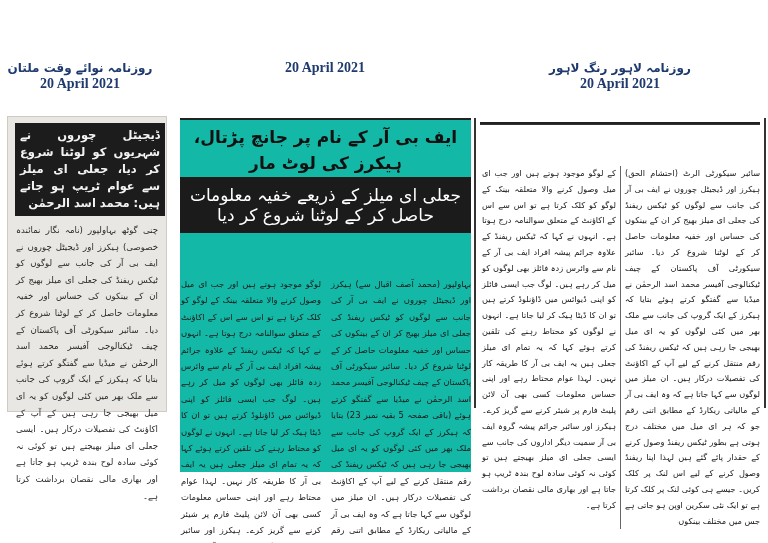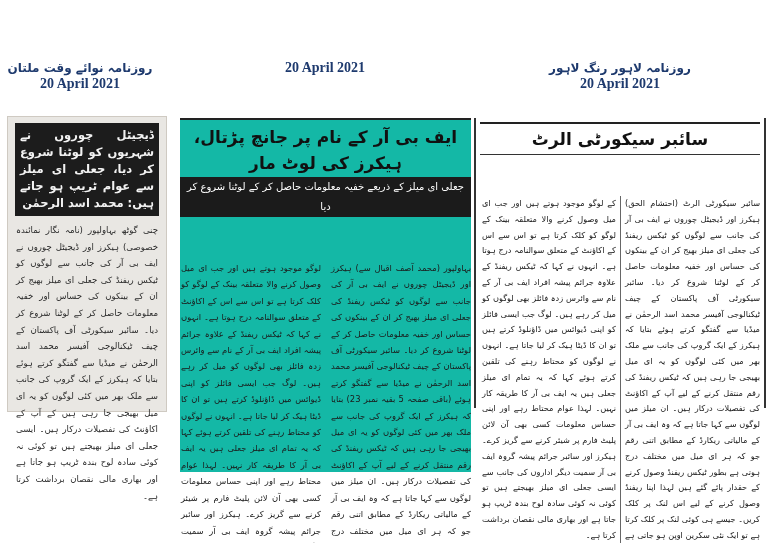--- a/index.html
+++ b/index.html
@@ -5,28 +5,28 @@
   html, body { margin:0; padding:0; }
   body { width:768px; height:543px; background:#ffffff; position:relative; overflow:hidden; font-family:"DejaVu Sans", sans-serif; }
   .masthead { position:absolute; top:60px; text-align:center; }
   .paper-name { font-family:"DejaVu Sans", sans-serif; font-size:12px; font-weight:bold; color:#1e3a6e; direction:rtl; line-height:16px; }
   .paper-date { font-family:"Liberation Serif", serif; font-size:14px; font-weight:bold; color:#1e3a6e; line-height:16px; }
 
   .urdu { direction:rtl; text-align:justify; font-family:"DejaVu Sans", sans-serif; color:#1a1a1a;margin-top:37px; }
 
   
   #clip1 { position:absolute; left:7px; top:116px; width:160px; height:296px; background:#e9e7e3; border:1px solid #cfcac2; box-sizing:border-box; }
-  #clip1 .headline-box { margin:6px 7px 0 7px; background:#1c1c1c; color:#f2f2f2; padding:4px 5px; font-size:11.5px; line-height:17px; direction:rtl; text-align:justify; font-weight:bold; }
+  #clip1 .headline-box { margin:6px 1px 0 7px; background:#1c1c1c; color:#f2f2f2; padding:4px 5px; font-size:11.5px; line-height:17px; direction:rtl; text-align:justify; font-weight:bold; }
   #clip1 .body { margin:6px 8px; font-size:8.6px; line-height:16.6px; color:#2a2a2a; }
 
   
   #clip2 { position:absolute; left:180px; top:118px; width:291px; height:354px; background:#14b8a6; }
   #clip2 .rule { height:2px; background:#222; margin:0 0 4px 0; }
   #clip2 .headline { font-size:17px; font-weight:bold; line-height:26px; direction:rtl; text-align:center; color:#111; }
-  #clip2 .subhead { background:#1b1b1b; color:#fff; font-size:10px; line-height:20px; direction:rtl; text-align:center; margin-top:1px; padding:0 3px; }
+  #clip2 .subhead { background:#1b1b1b; color:#fff; font-size:17px; line-height:20px; direction:rtl; text-align:center; margin-top:1px; padding:8px 3px; }
   #clip2 .cols { display:flex; flex-direction:row-reverse; gap:10px; margin-top:6px; }
   #clip2 .col { width:140px; font-size:8.4px; line-height:16.4px; }
 
   
   #clip3 { position:absolute; left:474px; top:118px; width:292px; height:290px; border-left:2px solid #333; border-right:2px solid #333; box-sizing:border-box; background:#fff; }
   #clip3 .rule { height:2px; background:#222; margin:4px 4px 0 4px; }
   #clip3 .headline { font-size:17px; font-weight:bold; line-height:30px; direction:rtl; text-align:center; color:#111; }
   #clip3 .rule2 { height:1px; background:#333; margin:0 4px; }
   #clip3 .cols { display:flex; flex-direction:row-reverse; gap:0; margin-top:4px; }
   #clip3 .col { width:143px; font-size:8.2px; line-height:15.8px; padding:0 4px; box-sizing:border-box; }
@@ -57,19 +57,18 @@
   <div class="headline">ایف بی آر کے نام پر جانچ پڑتال، ہیکرز کی لوٹ مار</div>
   <div class="subhead">جعلی ای میلز کے ذریعے خفیہ معلومات حاصل کر کے لوٹنا شروع کر دیا</div>
   <div class="cols">
     <div class="col urdu">بہاولپور (محمد آصف اقبال سے) ہیکرز اور ڈیجیٹل چوروں نے ایف بی آر کی جانب سے لوگوں کو ٹیکس ریفنڈ کی جعلی ای میلز بھیج کر ان کے بینکوں کی حساس اور خفیہ معلومات حاصل کر کے لوٹنا شروع کر دیا۔ سائبر سیکورٹی آف پاکستان کے چیف ٹیکنالوجی آفیسر محمد اسد الرحمٰن نے میڈیا سے گفتگو کرتے ہوئے (باقی صفحہ 5 بقیہ نمبر 23) بتایا کہ ہیکرز کے ایک گروپ کی جانب سے ملک بھر میں کئی لوگوں کو یہ ای میل بھیجی جا رہی ہیں کہ ٹیکس ریفنڈ کی رقم منتقل کرنے کے لیے آپ کے اکاؤنٹ کی تفصیلات درکار ہیں۔ ان میلز میں لوگوں سے کہا جاتا ہے کہ وہ ایف بی آر کے مالیاتی ریکارڈ کے مطابق اتنی رقم جو کہ ہر ای میل میں مختلف درج ہوتی ہے بطور ٹیکس ریفنڈ وصول کرنے کے حقدار پائے گئے ہیں لہذا اپنا ریفنڈ وصول کرنے کے لیے اس لنک پر کلک کریں۔ جیسے ہی کوئی لنک پر کلک کرتا ہے تو ایک نئی سکرین اوپن ہو جاتی ہے جس میں مختلف بینکوں کے</div>
     <div class="col urdu">لوگو موجود ہوتے ہیں اور جب ای میل وصول کرنے والا متعلقہ بینک کے لوگو کو کلک کرتا ہے تو اس سے اس کے اکاؤنٹ کے متعلق سوالنامہ درج ہوتا ہے۔ انہوں نے کہا کہ ٹیکس ریفنڈ کے علاوہ جرائم پیشہ افراد ایف بی آر کے نام سے وائرس زدہ فائلز بھی لوگوں کو میل کر رہے ہیں۔ لوگ جب ایسی فائلز کو اپنی ڈیوائس میں ڈاؤنلوڈ کرتے ہیں تو ان کا ڈیٹا ہیک کر لیا جاتا ہے۔ انہوں نے لوگوں کو محتاط رہنے کی تلقین کرتے ہوئے کہا کہ یہ تمام ای میلز جعلی ہیں یہ ایف بی آر کا طریقہ کار نہیں۔ لہذا عوام محتاط رہے اور اپنی حساس معلومات کسی بھی آن لائن پلیٹ فارم پر شیئر کرنے سے گریز کرے۔ ہیکرز اور سائبر جرائم پیشہ گروہ ایف بی آر سمیت دیگر اداروں کی جانب سے ایسی جعلی ای میلز بھیجتے ہیں تو کوئی نہ کوئی سادہ لوح بندہ ٹریپ ہو جاتا ہے اور بھاری مالی نقصان برداشت کرتا ہے۔ #</div>
   </div>
 </div>
 
 <div id="clip3">
   <div class="rule"></div>
-  <div class="headline">سائبر سیکورٹی الرٹ</div>
   <div class="rule2"></div>
   <div class="cols">
     <div class="col urdu">سائبر سیکورٹی الرٹ (احتشام الحق) ہیکرز اور ڈیجیٹل چوروں نے ایف بی آر کی جانب سے لوگوں کو ٹیکس ریفنڈ کی جعلی ای میلز بھیج کر ان کے بینکوں کی حساس اور خفیہ معلومات حاصل کر کے لوٹنا شروع کر دیا۔ سائبر سیکورٹی آف پاکستان کے چیف ٹیکنالوجی آفیسر محمد اسد الرحمٰن نے میڈیا سے گفتگو کرتے ہوئے بتایا کہ ہیکرز کے ایک گروپ کی جانب سے ملک بھر میں کئی لوگوں کو یہ ای میل بھیجی جا رہی ہیں کہ ٹیکس ریفنڈ کی رقم منتقل کرنے کے لیے آپ کے اکاؤنٹ کی تفصیلات درکار ہیں۔ ان میلز میں لوگوں سے کہا جاتا ہے کہ وہ ایف بی آر کے مالیاتی ریکارڈ کے مطابق اتنی رقم جو کہ ہر ای میل میں مختلف درج ہوتی ہے بطور ٹیکس ریفنڈ وصول کرنے کے حقدار پائے گئے ہیں لہذا اپنا ریفنڈ وصول کرنے کے لیے اس لنک پر کلک کریں۔ جیسے ہی کوئی لنک پر کلک کرتا ہے تو ایک نئی سکرین اوپن ہو جاتی ہے جس میں مختلف بینکوں</div>
     <div class="col urdu">کے لوگو موجود ہوتے ہیں اور جب ای میل وصول کرنے والا متعلقہ بینک کے لوگو کو کلک کرتا ہے تو اس سے اس کے اکاؤنٹ کے متعلق سوالنامہ درج ہوتا ہے۔ انہوں نے کہا کہ ٹیکس ریفنڈ کے علاوہ جرائم پیشہ افراد ایف بی آر کے نام سے وائرس زدہ فائلز بھی لوگوں کو میل کر رہے ہیں۔ لوگ جب ایسی فائلز کو اپنی ڈیوائس میں ڈاؤنلوڈ کرتے ہیں تو ان کا ڈیٹا ہیک کر لیا جاتا ہے۔ انہوں نے لوگوں کو محتاط رہنے کی تلقین کرتے ہوئے کہا کہ یہ تمام ای میلز جعلی ہیں یہ ایف بی آر کا طریقہ کار نہیں۔ لہذا عوام محتاط رہے اور اپنی حساس معلومات کسی بھی آن لائن پلیٹ فارم پر شیئر کرنے سے گریز کرے۔ ہیکرز اور سائبر جرائم پیشہ گروہ ایف بی آر سمیت دیگر اداروں کی جانب سے ایسی جعلی ای میلز بھیجتے ہیں تو کوئی نہ کوئی سادہ لوح بندہ ٹریپ ہو جاتا ہے اور بھاری مالی نقصان برداشت کرتا ہے۔</div>
   </div>
 </div>
 
 </body></html>

